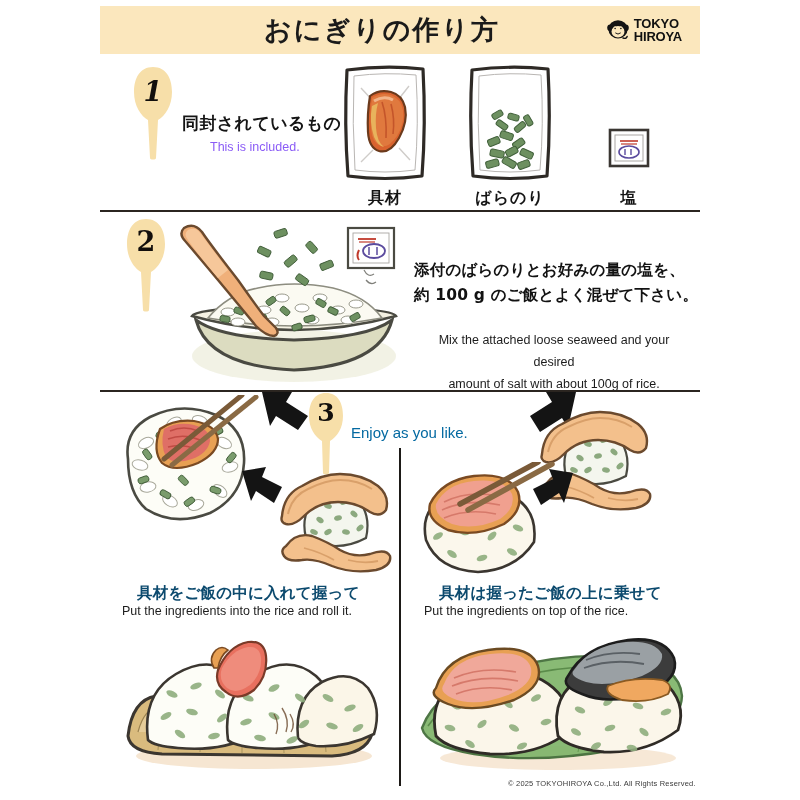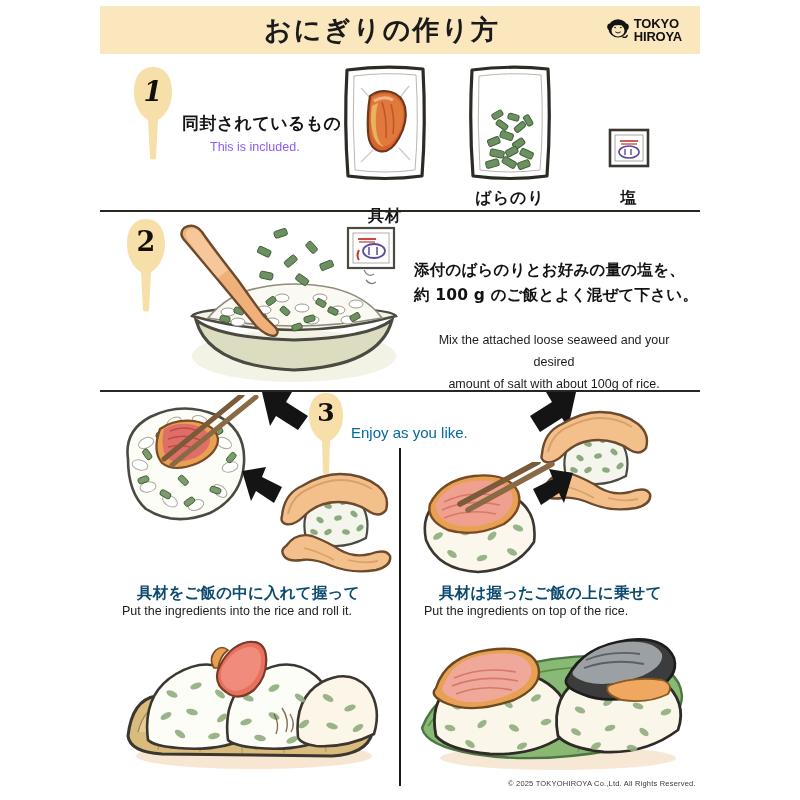--- a/index.html
+++ b/index.html
@@ -28,21 +28,21 @@
     font-size:27px;
     font-weight:bold;
     color:#1a1a1a;
     letter-spacing:2px;
     transform:translateX(-18px);
   }
   .logo {
     position:absolute;
     right:18px; top:50%;
     transform:translateY(-50%);
-    display:flex; align-items:flex-start; gap:4px;
+    display:flex; align-items:center; gap:4px;
   }
   .logo-text {
     font-family:"Liberation Sans", sans-serif;
     font-size:13px;
     font-weight:bold;
     line-height:1.02;
     color:#111;
     letter-spacing:-0.2px;
   }
   .monkey { width:24px; height:24px; display:block; }
@@ -205,21 +205,21 @@
       <path d="M6 8 Q44 3 82 7 Q85 62 81 114 Q44 119 7 114 Q3 62 6 8 Z" fill="#fff" stroke="#2e2a26" stroke-width="3.2" stroke-linejoin="round"></path>
       <path d="M13 14 Q44 10 75 13 Q78 62 74 108 Q44 112 14 108 Q11 62 13 14 Z" fill="#fff" stroke="#b9b6b3" stroke-width="1"></path>
       <path d="M20 26 L33 40 M68 24 L57 38 M20 100 L32 88 M69 98 L58 86" stroke="#cfccc9" stroke-width="1.4" fill="none"></path>
       <path d="M29 34 Q38 27 50 30 Q61 33 64 45 Q67 60 58 76 Q49 92 38 89 Q28 86 27 70 Q26 52 29 34 Z" fill="#d9632e" stroke="#6b3a1c" stroke-width="2.2"></path>
       <path d="M31 36 Q40 30 50 33 Q60 37 62 48 Q64 61 56 74 Q48 86 40 84 Q31 81 30 67 Q29 50 31 36 Z" fill="#e0793e"></path>
       <path d="M33 39 Q43 33 52 38" stroke="#f2b489" stroke-width="3" fill="none"></path>
       <path d="M31 44 Q28 60 33 75 Q37 84 43 85 Q36 80 35 66 Q34 52 37 41 Z" fill="#e8b35c"></path>
       <path d="M41 40 Q46 55 45 76 M50 42 Q54 57 52 72" stroke="#bb4a24" stroke-width="1.6" fill="none" opacity="0.75"></path>
     </svg>
   </div>
-  <div class="pkg-label" style="left:341px; top:188px; width:88px;margin-top:18px;">具材</div>
+  <div class="pkg-label" style="left:341px; top:188px; width:88px;">具材</div>
 
   <div class="pkg" style="left:466px; top:62px; width:88px; height:122px;">
     <svg width="88" height="122" viewBox="0 0 88 122">
       <path d="M6 8 Q44 3 82 7 Q85 62 81 114 Q44 119 7 114 Q3 62 6 8 Z" fill="#fff" stroke="#2e2a26" stroke-width="3.2" stroke-linejoin="round"></path>
       <path d="M13 14 Q44 10 75 13 Q78 62 74 108 Q44 112 14 108 Q11 62 13 14 Z" fill="#fff" stroke="#b9b6b3" stroke-width="1"></path>
       <g fill="#6d9060" stroke="#41603a" stroke-width="1">
         <rect x="22" y="76" width="12" height="7" rx="2" transform="rotate(-22 28 80)"></rect>
         <rect x="34" y="70" width="13" height="7" rx="2" transform="rotate(18 40 74)"></rect>
         <rect x="47" y="78" width="12" height="7" rx="2" transform="rotate(-35 53 82)"></rect>
         <rect x="24" y="88" width="14" height="7" rx="2" transform="rotate(12 31 92)"></rect>

